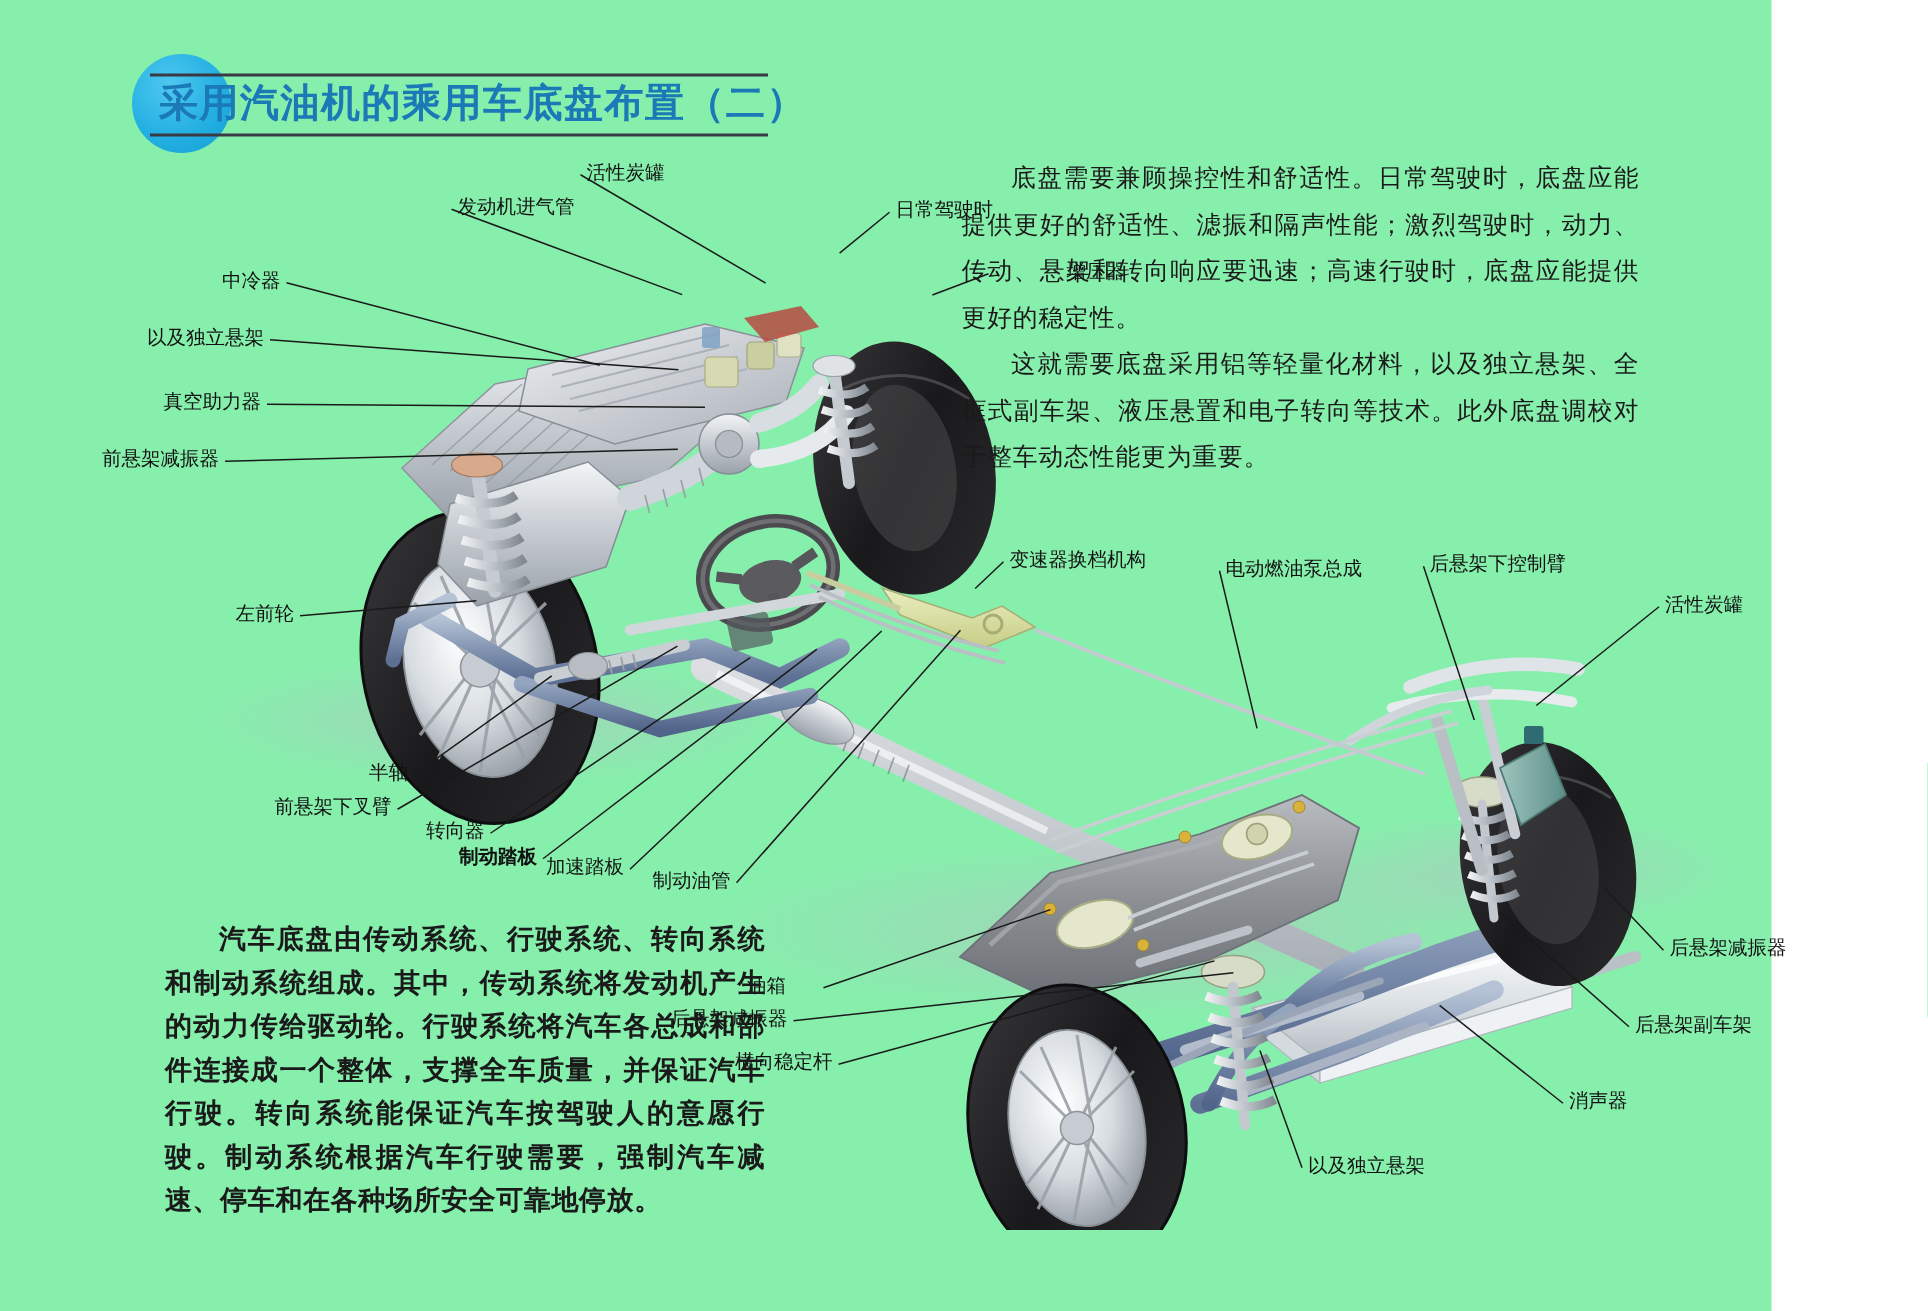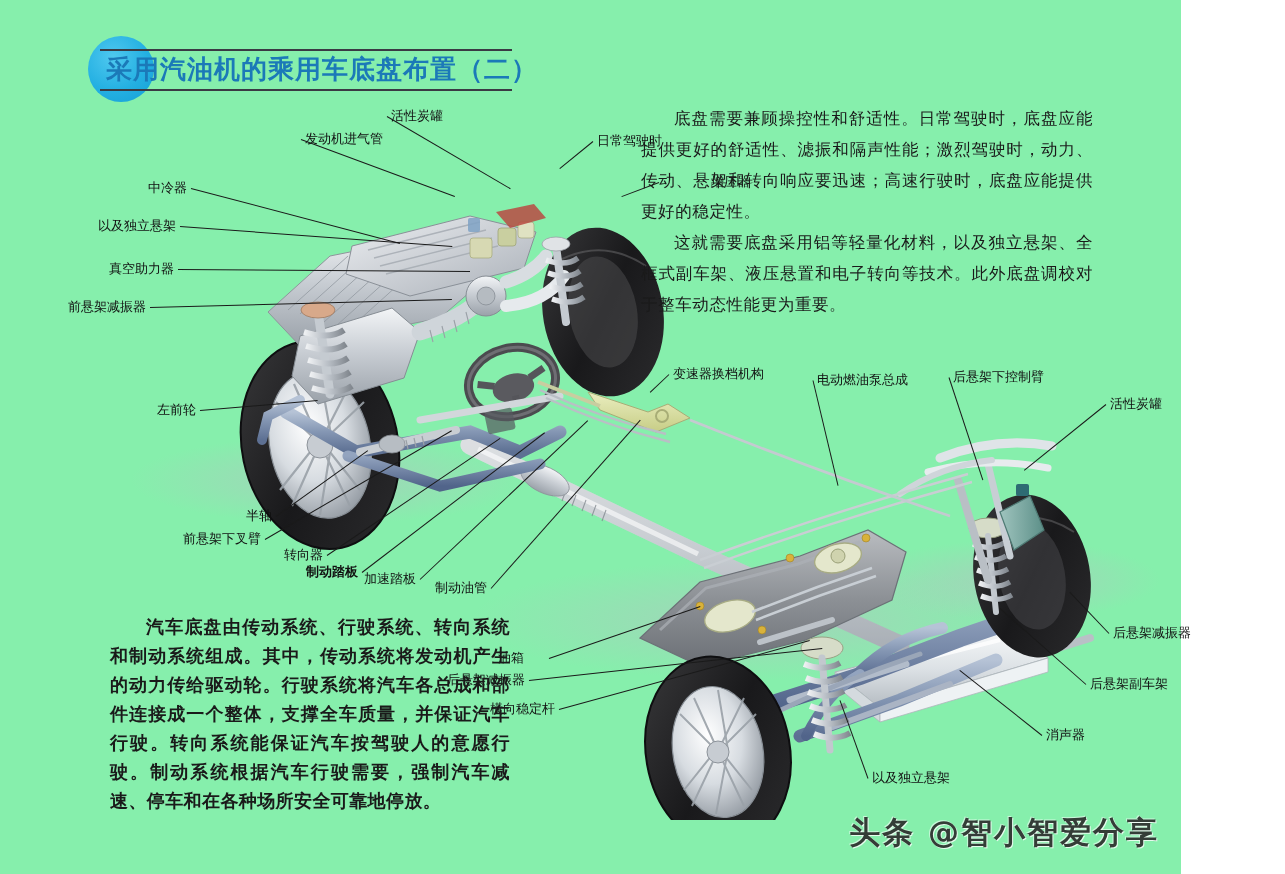--- a/index.html
+++ b/index.html
@@ -447,15 +447,14 @@
     </div>
 
   <div id="intro-text" class="body-copy">
       <p>底盘需要兼顾操控性和舒适性。日常驾驶时，底盘应能提供更好的舒适性、滤振和隔声性能；激烈驾驶时，动力、传动、悬架和转向响应要迅速；高速行驶时，底盘应能提供更好的稳定性。</p>
       <p>这就需要底盘采用铝等轻量化材料，以及独立悬架、全框式副车架、液压悬置和电子转向等技术。此外底盘调校对于整车动态性能更为重要。</p>
     </div>
   <div id="summary-text" class="body-copy">
       <p>汽车底盘由传动系统、行驶系统、转向系统和制动系统组成。其中，传动系统将发动机产生的动力传给驱动轮。行驶系统将汽车各总成和部件连接成一个整体，支撑全车质量，并保证汽车行驶。转向系统能保证汽车按驾驶人的意愿行驶。制动系统根据汽车行驶需要，强制汽车减速、停车和在各种场所安全可靠地停放。</p>
     </div>
 
-  <div id="watermark">头条 @智小智爱分享</div>
 
 </div>
 
 </body></html>

